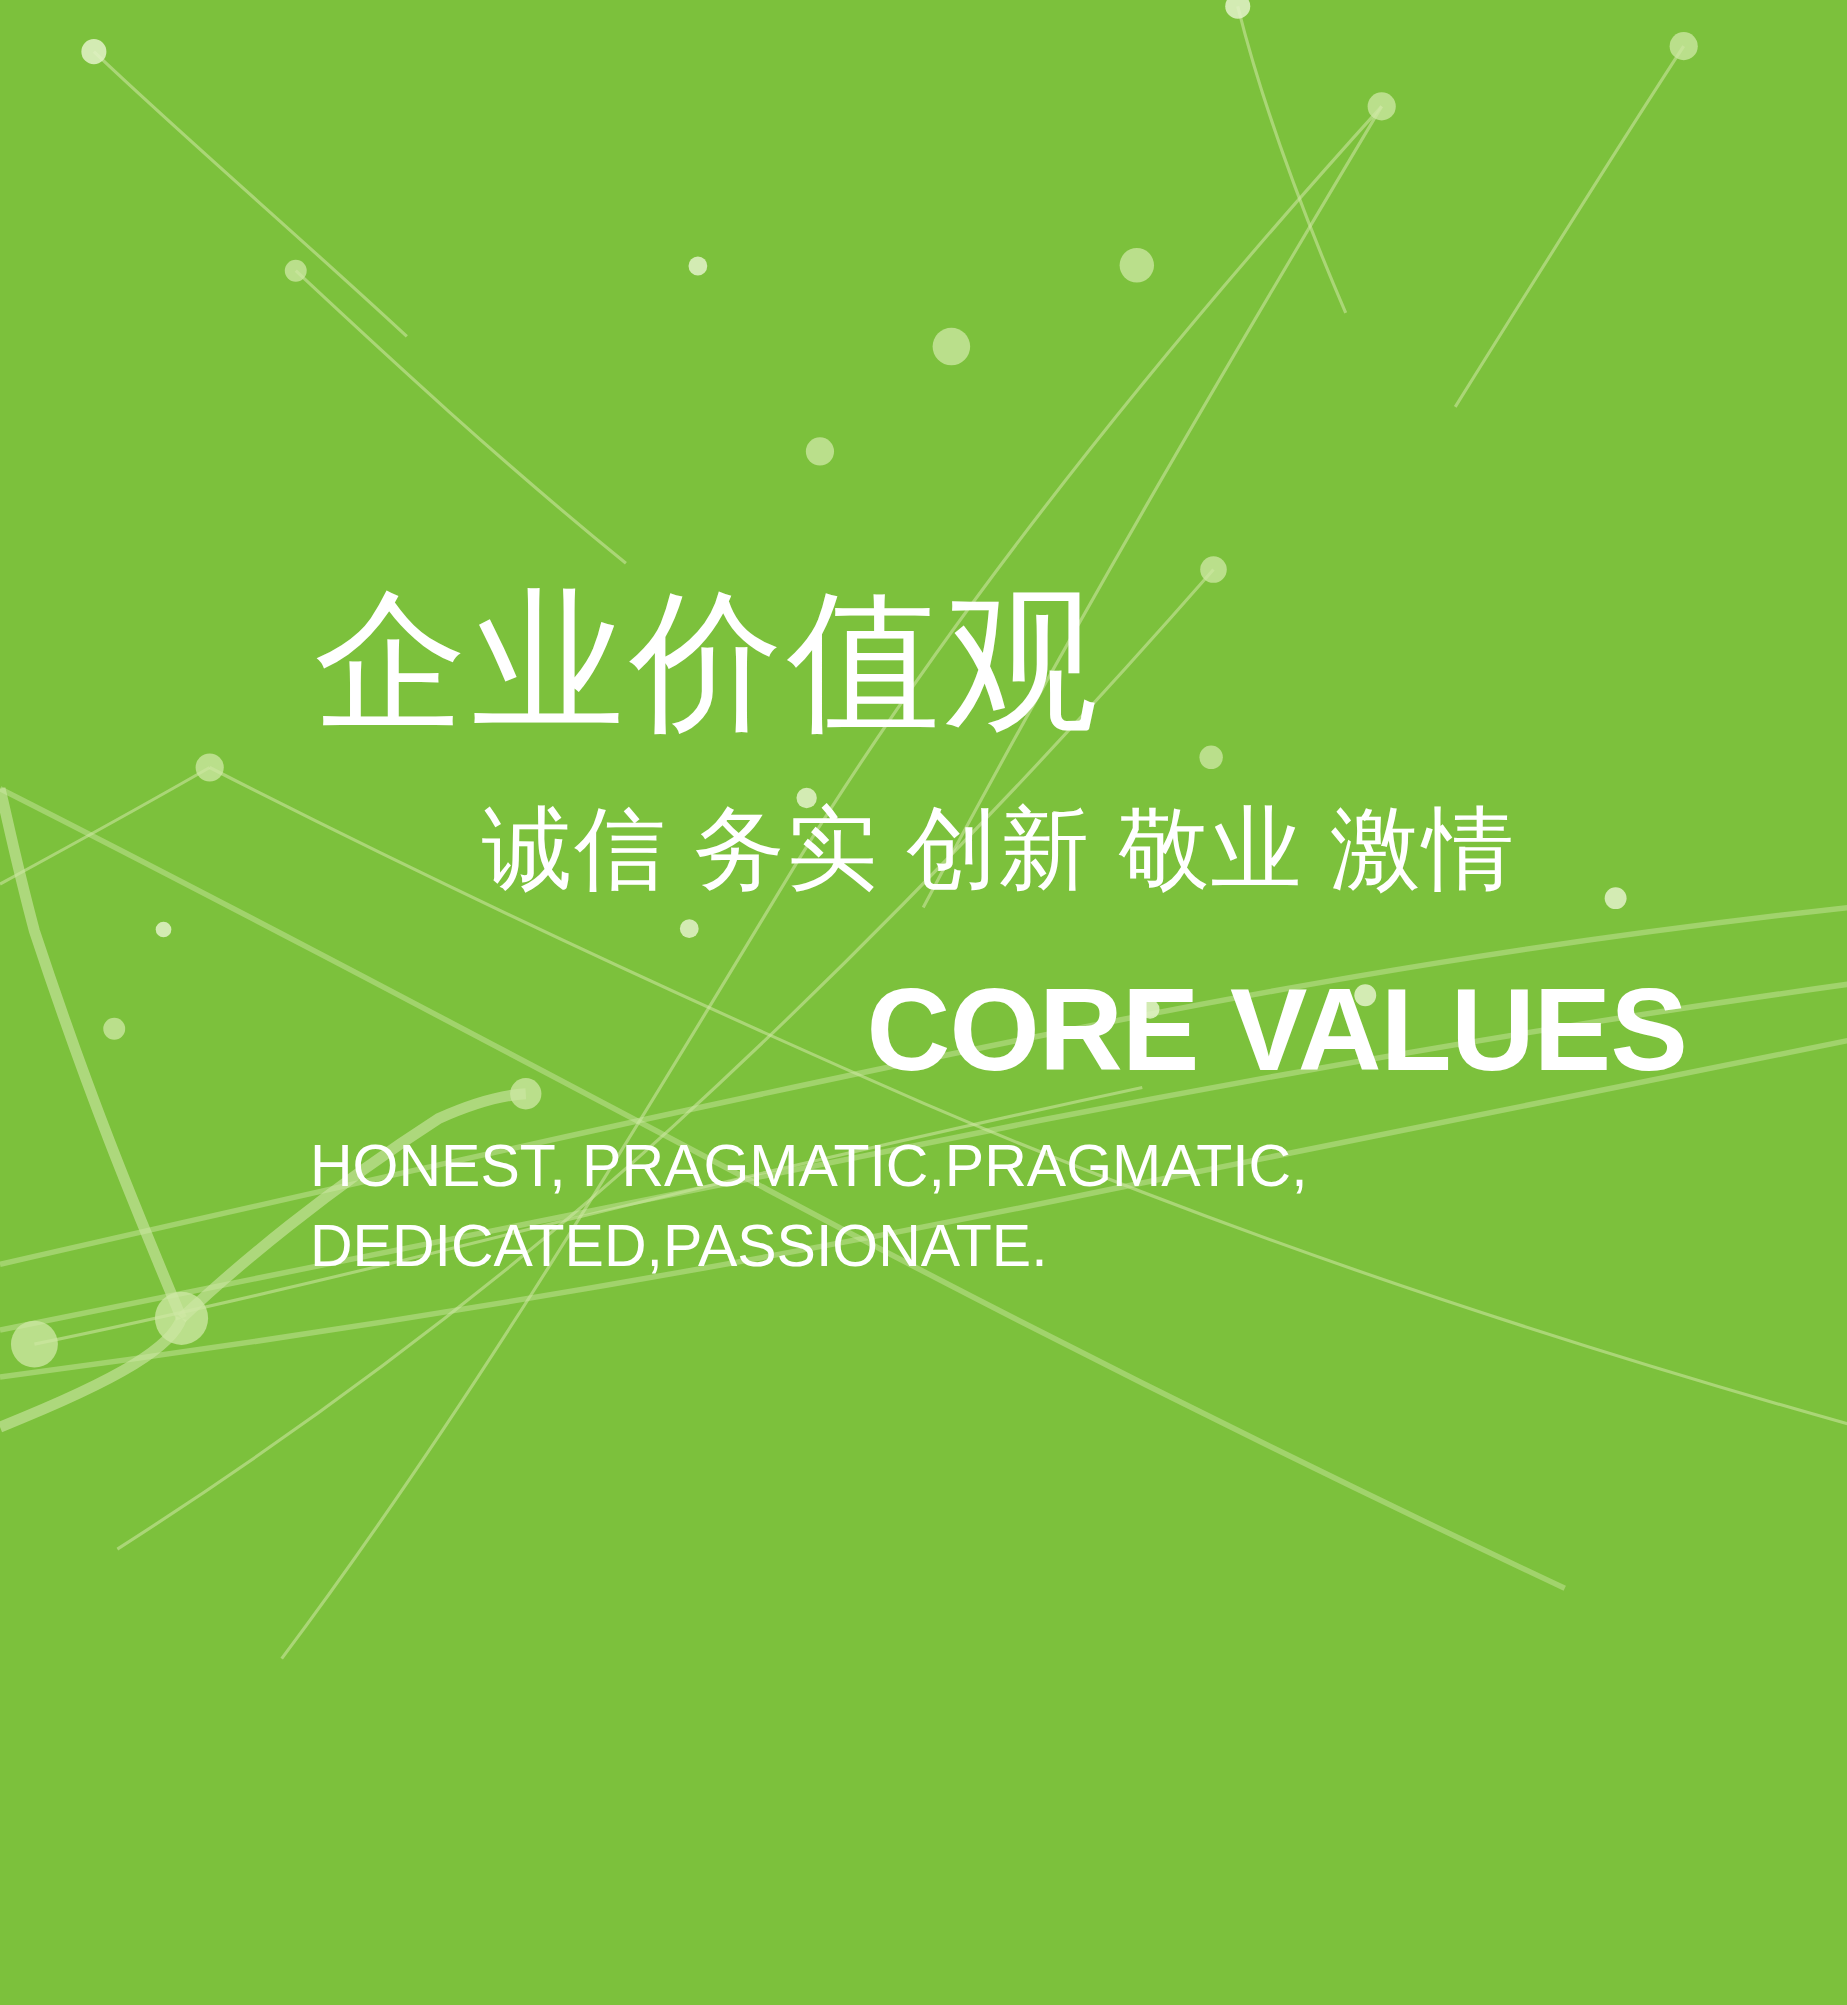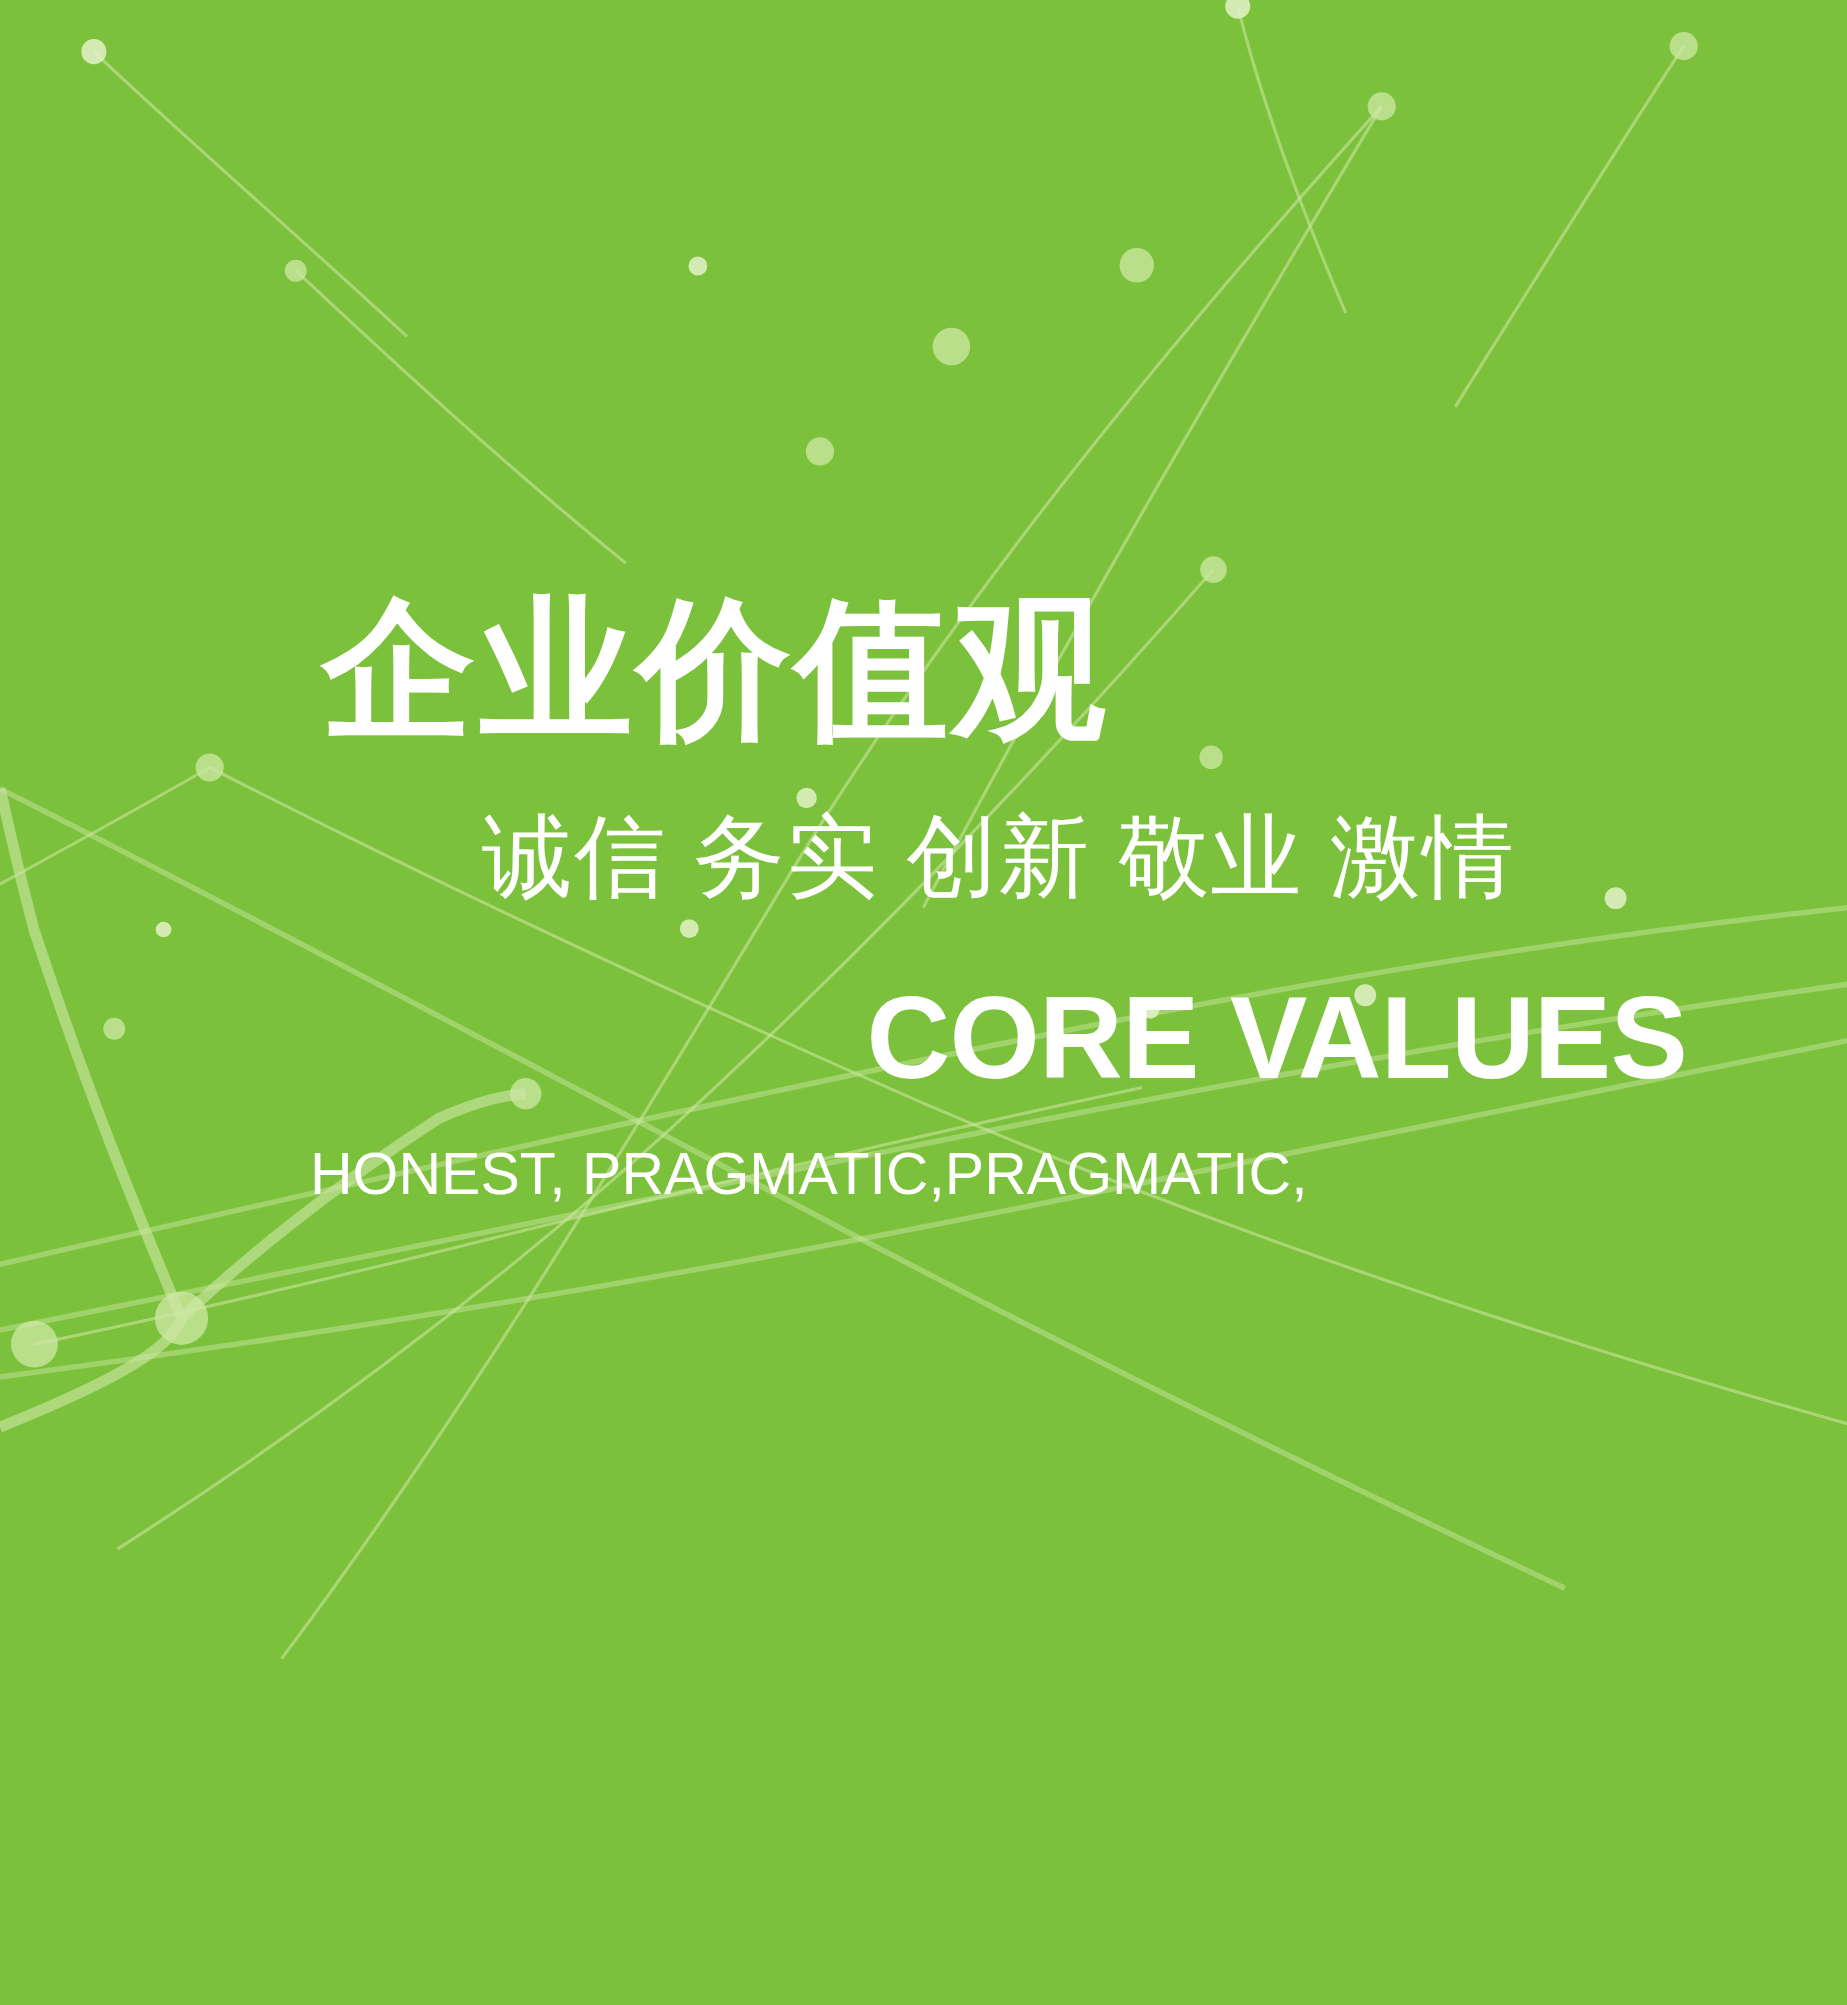--- a/index.html
+++ b/index.html
@@ -25,25 +25,25 @@
   }
   #content {
     position: absolute;
     left: 310px;
     top: 580px;
     width: 1377px;
   }
   .cn-title {
     color: #ffffff;
     font-size: 153px;
-    font-weight: 700;
+    font-weight: 400;
     line-height: 1.0;
     letter-spacing: 4.7px;
     white-space: nowrap;
-    margin: 12px;
+    margin: 4px;
   }
   .cn-sub {
     color: #ffffff;
     font-size: 91px;
     font-weight: 400;
     line-height: 1.0;
     letter-spacing: 1.6px;
     white-space: nowrap;
     margin: 66px 0 0 0;
     text-align: center;
@@ -136,17 +136,18 @@
   <div id="content">
 
     <h1 class="cn-title">企业价值观</h1>
 
     <h2 class="cn-sub">诚信  务实  创新  敬业  激情</h2>
 
     <h2 class="en-title">CORE VALUES</h2>
 
     <p class="en-sub">
       <span>HONEST, PRAGMATIC,PRAGMATIC,</span>
+      <span>DEDICATED,PASSIONATE.</span>
     </p>
 
   </div>
 </div>
 
 
 </body></html>

